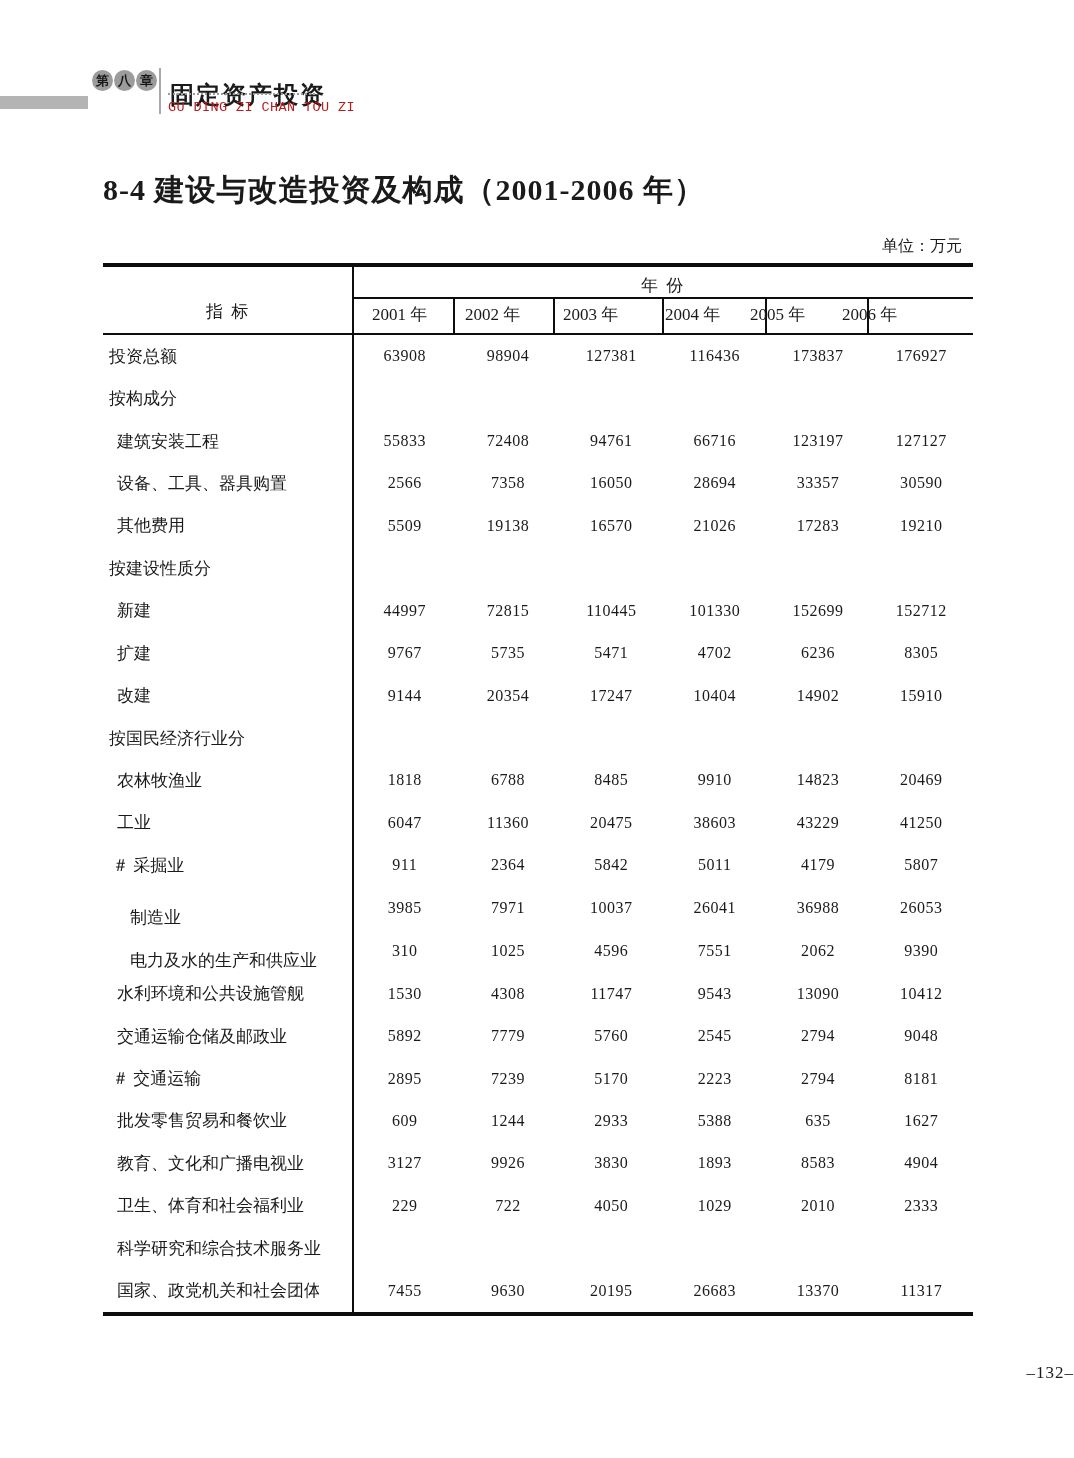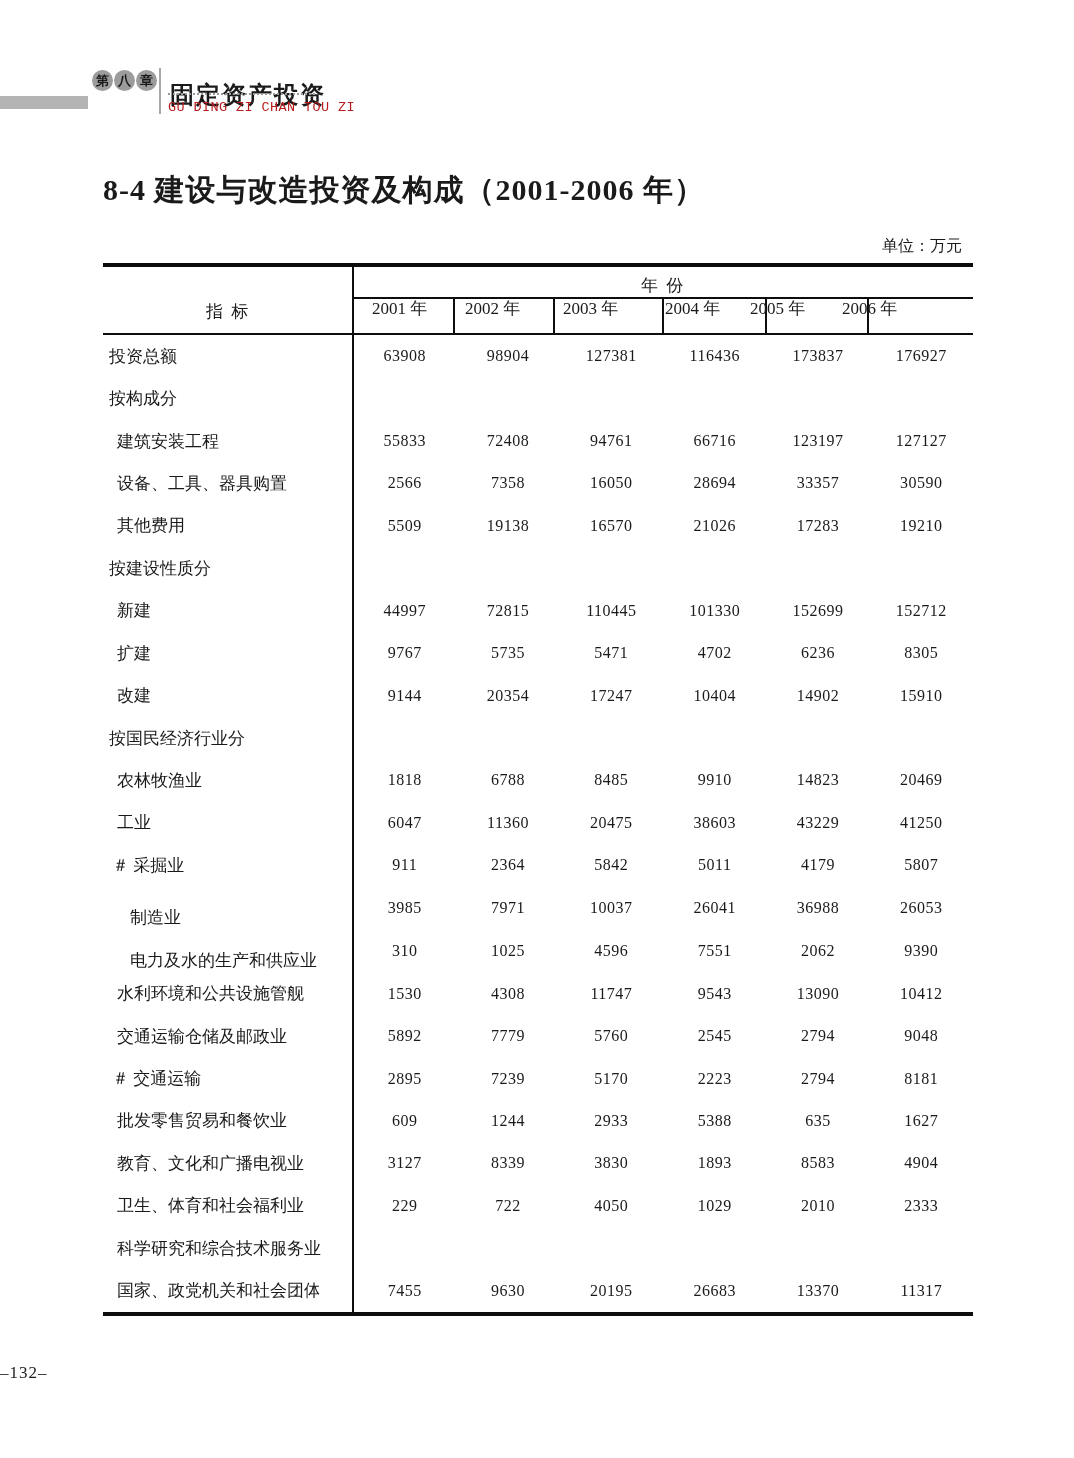--- a/index.html
+++ b/index.html
@@ -82,21 +82,21 @@
     position: absolute; left: 0; top: 0; width: 250px; height: 88px;
     display: flex; align-items: center; justify-content: center;
     font-size: 17px; letter-spacing: 2px;
   }
   .years-head {
     position: absolute; left: 250px; top: 0; width: 620px; height: 37px;
     display: flex; align-items: center; justify-content: center;
     font-size: 17px; letter-spacing: 2px;
   }
   .year-label {
-    position: absolute; top: 30px;
+    position: absolute; top: 36px;
     font-size: 17px; white-space: nowrap;
   }
 
   .tbody {
     position: absolute; left: 0; right: 0; top: 68px; bottom: 0;
     display: flex; flex-direction: column;
   }
   .trow { flex: 1; display: flex; align-items: center; justify-content: space-between; }
   .rlabel {
     width: 250px; font-size: 17px; white-space: nowrap;
@@ -108,21 +108,21 @@
   .ind3 { padding-left: 27px; margin-top: 20px; }
   .rvals { width: 620px; display: flex; margin-left: 34px; }
   .vcell {
     width: 103.33px; text-align: center;
     font-size: 16px; letter-spacing: 0.5px;
   }
 
   
   .page-footer {
     position: absolute; left: 0; right: 0; top: 1363px;
-    text-align: left; font-size: 17px; letter-spacing: 1px;
+    text-align: right; font-size: 17px; letter-spacing: 1px;
   }
 </style>
 </head>
 <body>
 
 <div class="page">
 
   <div class="gray-bar"></div>
   <div class="badge">
     <span class="circle">第</span>
@@ -365,21 +365,21 @@
             <span class="vcell">2933</span>
             <span class="vcell">5388</span>
             <span class="vcell">635</span>
             <span class="vcell">1627</span>
           </span>
         </div>
         <div class="trow">
           <span class="rlabel ind1">教育、文化和广播电视业</span>
           <span class="rvals">
             <span class="vcell">3127</span>
-            <span class="vcell">8339</span>
+            <span class="vcell">9926</span>
             <span class="vcell">3830</span>
             <span class="vcell">1893</span>
             <span class="vcell">8583</span>
             <span class="vcell">4904</span>
           </span>
         </div>
         <div class="trow">
           <span class="rlabel ind1">卫生、体育和社会福利业</span>
           <span class="rvals">
             <span class="vcell">229</span>

